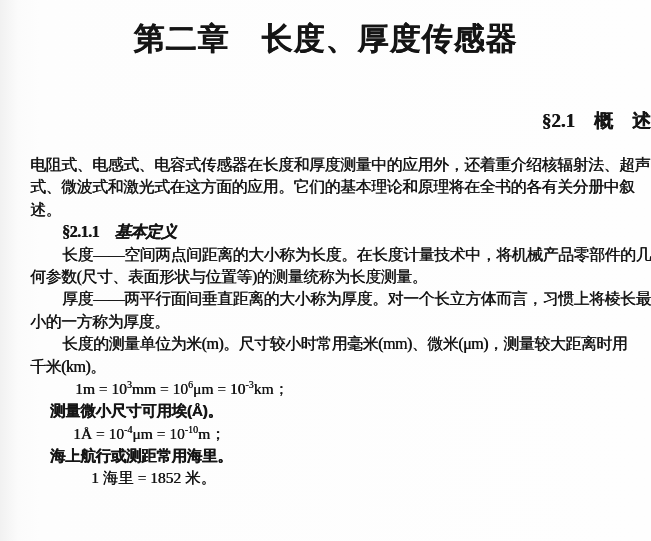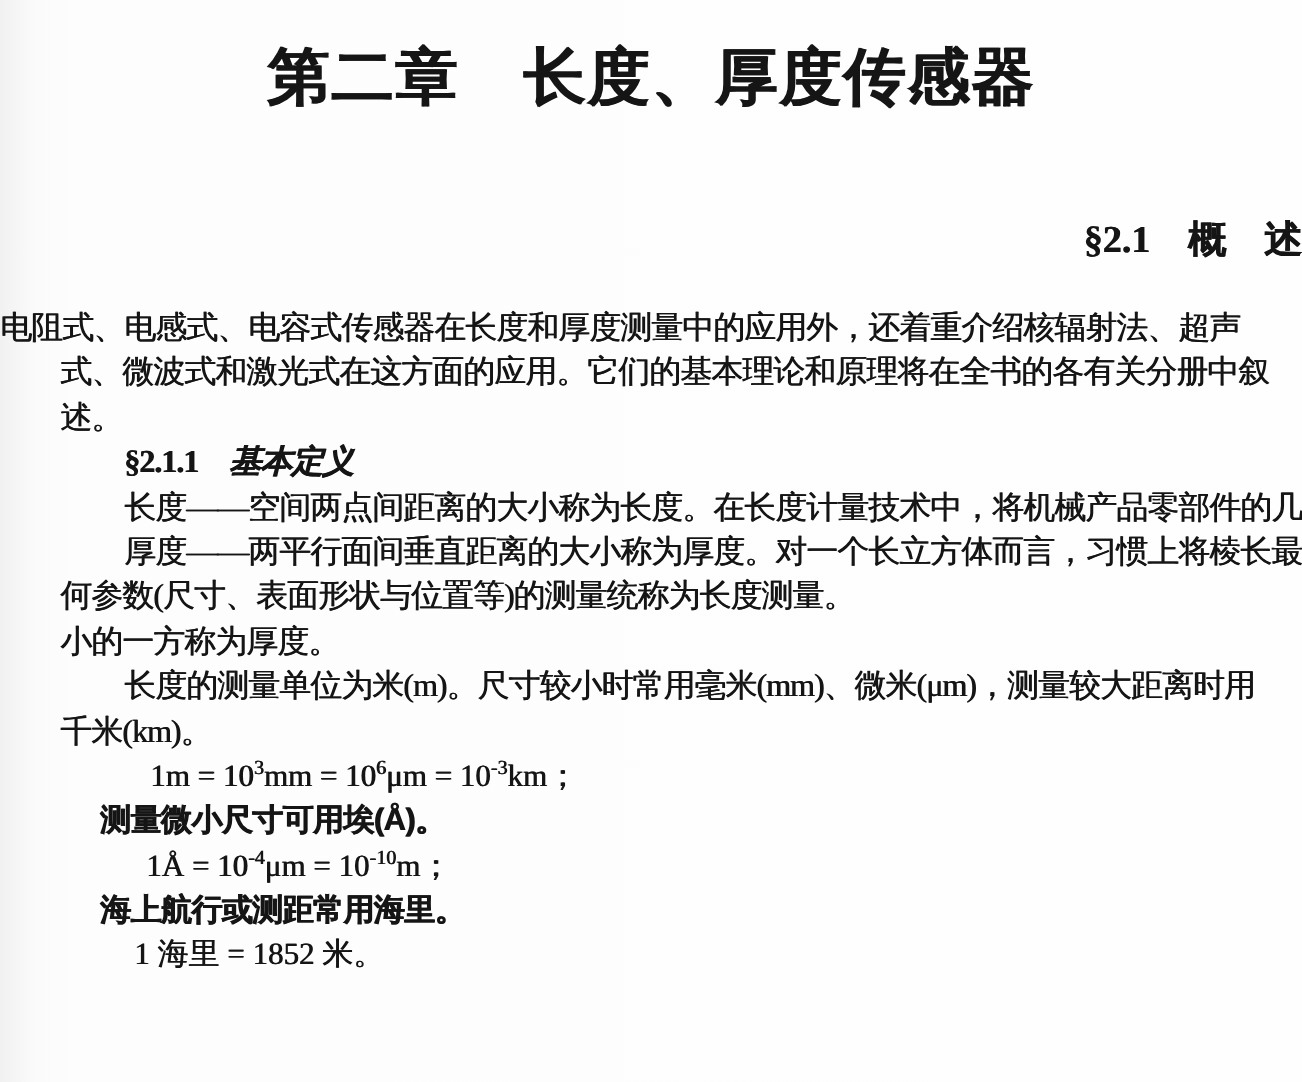--- a/index.html
+++ b/index.html
@@ -79,30 +79,30 @@
 
 <div class="scan-page">
 
   <div class="chapter-title">第二章　长度、厚度传感器</div>
 
   <div class="section-heading">
     <span>§2.1</span><span>　</span><span>概　述</span>
   </div>
 
   <div class="lines">
-      <div class="line l-body" style=""><span>电阻式、电感式、电容式传感器在长度和厚度测量中的应用外，还着重介绍核辐射法、超声</span></div>
+      <div class="line l-body" style="margin-left: 30px;"><span>电阻式、电感式、电容式传感器在长度和厚度测量中的应用外，还着重介绍核辐射法、超声</span></div>
       <div class="line l-body" style="margin-left: 30px;"><span>式、微波式和激光式在这方面的应用。它们的基本理论和原理将在全书的各有关分册中叙</span></div>
       <div class="line l-body" style="margin-left: 30px;"><span>述。</span></div>
       <div class="line l-sub" style="margin-left: 62px;"><span class="p-num">§2.1.1　</span><span class="p-kaiti">基本定义</span></div>
       <div class="line l-body" style="margin-left: 62px;"><span>长度——空间两点间距离的大小称为长度。在长度计量技术中，将机械产品零部件的几</span></div>
+      <div class="line l-body" style="margin-left: 30px;"><span>何参数(尺寸、表面形状与位置等)的测量统称为长度测量。</span></div>
       <div class="line l-body" style="margin-left: 62px;"><span>厚度——两平行面间垂直距离的大小称为厚度。对一个长立方体而言，习惯上将棱长最</span></div>
-      <div class="line l-body" style="margin-left: 30px;"><span>何参数(尺寸、表面形状与位置等)的测量统称为长度测量。</span></div>
       <div class="line l-body" style="margin-left: 30px;"><span>小的一方称为厚度。</span></div>
       <div class="line l-body" style="margin-left: 62px;"><span>长度的测量单位为米(m)。尺寸较小时常用毫米(mm)、微米(μm)，测量较大距离时用</span></div>
       <div class="line l-body" style="margin-left: 30px;"><span>千米(km)。</span></div>
       <div class="line l-formula" style="margin-left: 75px;"><span>1m = 10</span><sup>3</sup><span>mm = 10</span><sup>6</sup><span>μm = 10</span><sup>-3</sup><span>km；</span></div>
       <div class="line l-em" style="margin-left: 50px;"><span>测量微小尺寸可用埃(Å)。</span></div>
       <div class="line l-formula" style="margin-left: 73px;"><span>1Å = 10</span><sup>-4</sup><span>μm = 10</span><sup>-10</sup><span>m；</span></div>
       <div class="line l-em" style="margin-left: 50px;"><span>海上航行或测距常用海里。</span></div>
-      <div class="line l-formula" style="margin-left: 67px;"><span>1 海里 = 1852 米。</span></div>
+      <div class="line l-formula" style="margin-left: 91px;"><span>1 海里 = 1852 米。</span></div>
     </div>
 
 </div>
 
 </body></html>

